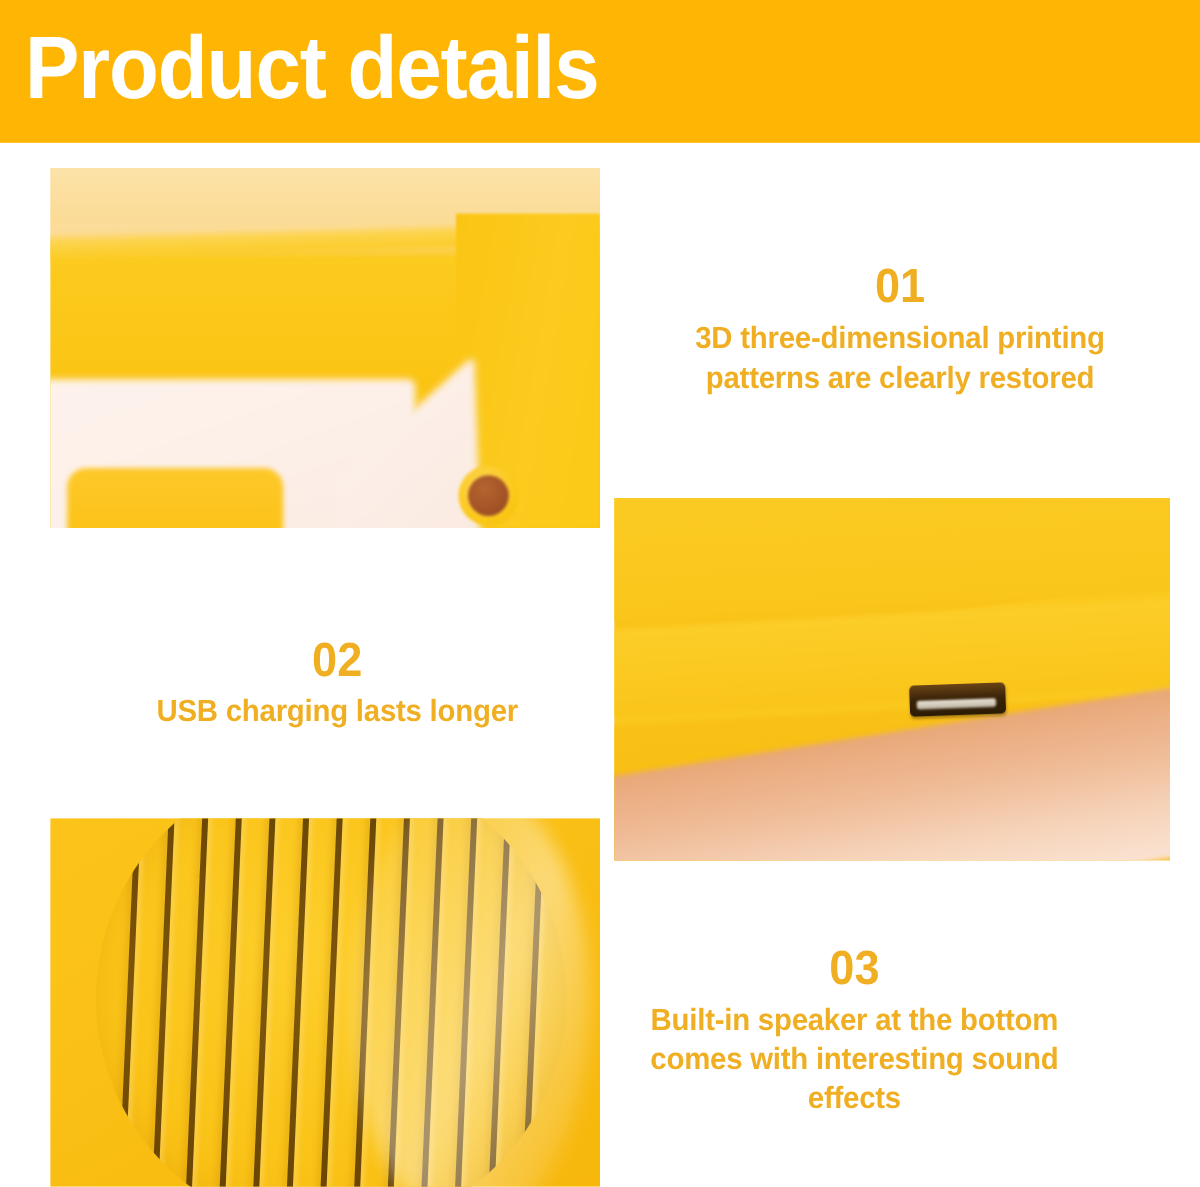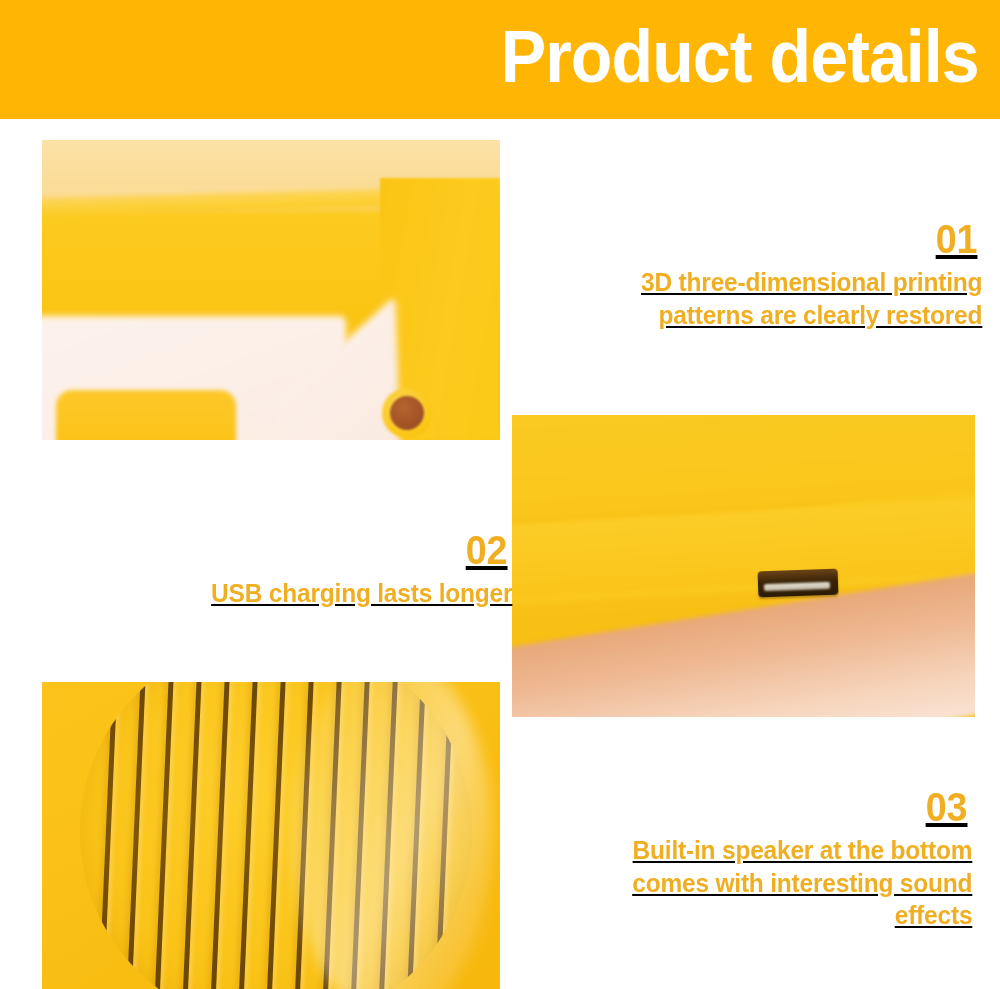--- a/index.html
+++ b/index.html
@@ -19,21 +19,21 @@
   
   .header-banner {
     position: absolute;
     left: 0;
     top: 0;
     width: 1000px;
     height: 119px;
     background: #FFB503;
     display: flex;
     align-items: center;
-    justify-content: flex-end;
+    justify-content: flex-start;
   }
   .header-title {
     color: #ffffff;
     font-size: 74px;
     line-height: 1;
     font-weight: 700;
     letter-spacing: -1px;
     transform: scaleX(0.92);
     transform-origin: center;
     padding-bottom: 6px;
@@ -248,22 +248,21 @@
     width: 200px;
     height: 370px;
     background: linear-gradient(115deg, rgba(255,255,255,0) 0%, rgba(255,255,255,0.42) 55%, rgba(255,255,255,0) 100%);
     border-radius: 50%;
     filter: blur(7px);
   }
 
   
   .feature {
     position: absolute;
-    text-align: right;
-    text-decoration: underline;
+    text-align: center;
   }
   .feature-number {
     color: #F0AF22;
     font-size: 40px;
     font-weight: 700;
     line-height: 1.05;
     letter-spacing: 0px;
     transform: scaleX(0.94);
   }
   .feature-desc {
@@ -271,21 +270,21 @@
     font-size: 25.5px;
     font-weight: 700;
     line-height: 1.28;
     letter-spacing: -0.2px;
     margin-top: 6px;
     transform: scaleX(0.96);
   }
 
   #feature-01 { left: 508px; top: 218px; width: 484px; }
   #feature-02 { left: 40px;  top: 529px; width: 482px; }
-  #feature-03 { left: 498px; top: 786px; width: 484px; }
+  #feature-03 { left: 470px; top: 786px; width: 484px; }
 </style>
 </head>
 <body>
 
 <div class="header-banner">
   <div class="header-title">Product details</div>
 </div>
 
 <div class="photo" id="photo-corner">
   <div class="top-haze"></div>

